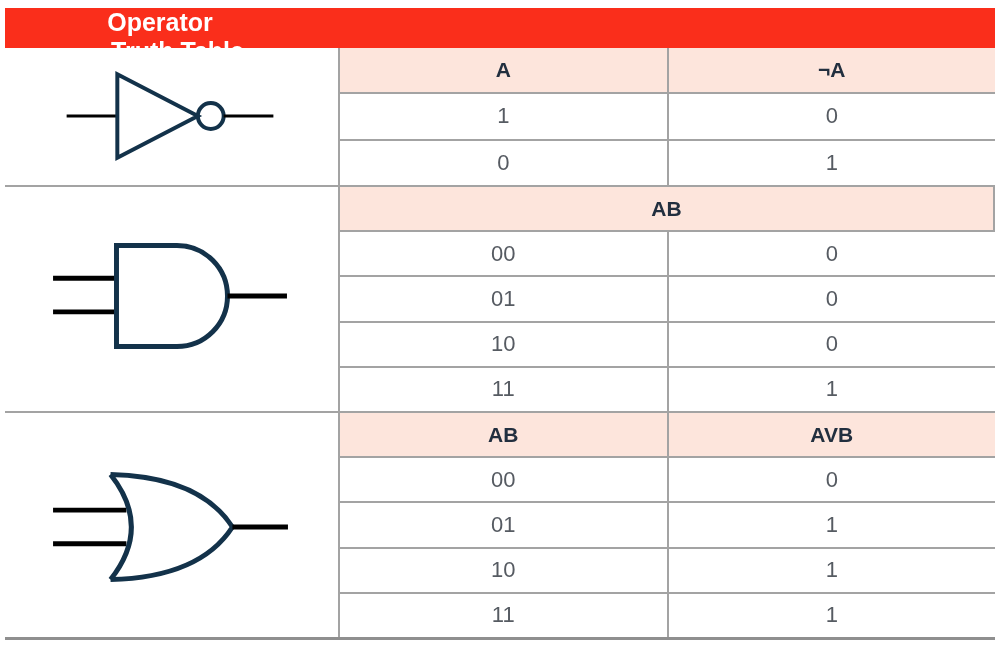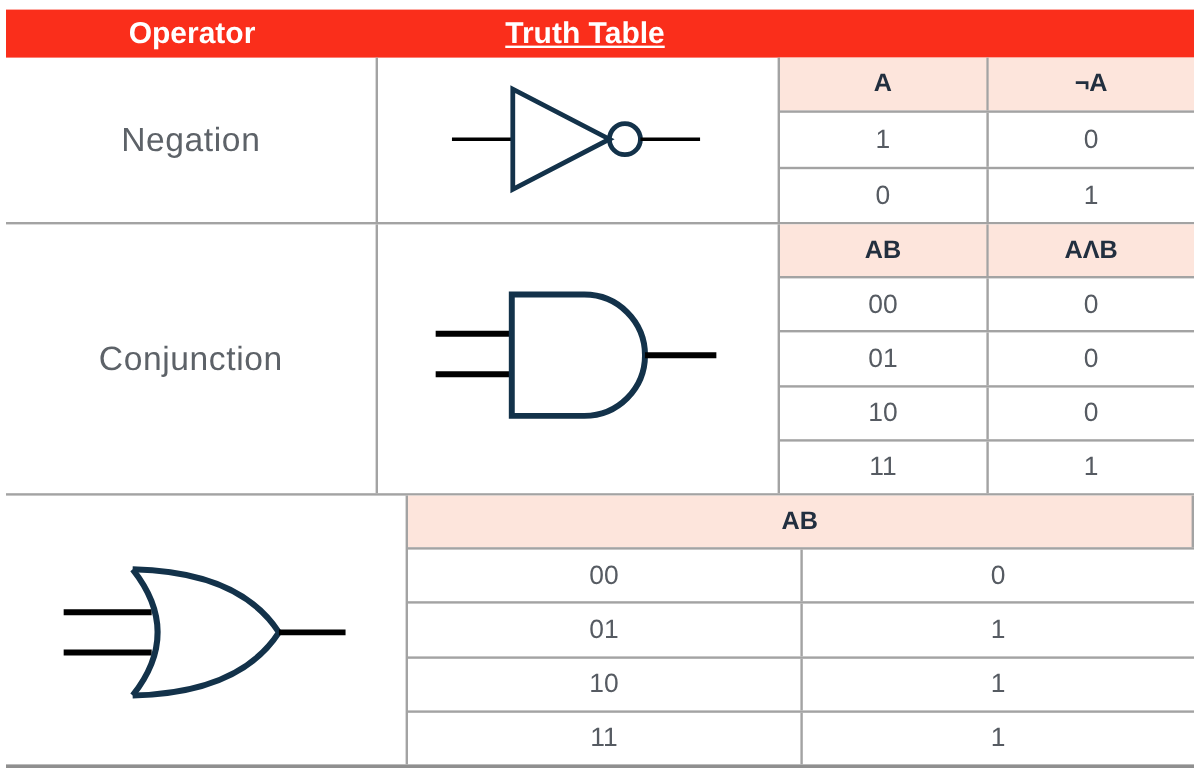--- a/index.html
+++ b/index.html
@@ -12,20 +12,21 @@
   }
   .op-table {
     position: absolute;
     left: 5px; top: 8px;
     width: 990px;
   }
   .head-row {
     display: flex;
     height: 40px;
     background: var(--header-bg, #fa2e1b);
+    flex-direction: column;
   }
   .head-cell {
     display: flex; align-items: center; justify-content: center;
     color: var(--header-text, #ffffff);
     font-size: 25px; font-weight: 700;
   }
   .hc-op  { width: 310px; }
   .hc-not { width: 335px; }
   .hc-tt  { width: 345px; text-decoration: underline; }
   .tbody { border-bottom: 3px solid var(--bottom-border, #8f8f8f); }
@@ -73,21 +74,20 @@
 <div class="op-table">
 
   <div class="head-row">
     <div class="head-cell hc-op">Operator</div>
     <div class="head-cell hc-tt">Truth Table</div>
   </div>
 
   <div class="tbody">
 
     <div class="section s-negation">
-      <div class="op-cell">Negation</div>
       <div class="notation-cell">
         <svg viewBox="0 0 335 137" preserveAspectRatio="xMidYMid meet">
           <line class="wire" x1="62" y1="68" x2="113" y2="68" stroke-width="3"></line>
           <polygon class="gate" points="113,26 113,110 194,68" stroke-width="4"></polygon>
           <circle class="gate" cx="207" cy="68" r="13" stroke-width="4"></circle>
           <line class="wire" x1="220" y1="68" x2="270" y2="68" stroke-width="3"></line>
         </svg>
       </div>
       <div class="truth-col">
         <div class="tt-row">
@@ -99,33 +99,31 @@
           <div class="tt-cell">0</div>
         </div>
         <div class="tt-row">
           <div class="tt-cell">0</div>
           <div class="tt-cell">1</div>
         </div>
       </div>
     </div>
 
     <div class="section s-conjunction bordered">
-      <div class="op-cell">Conjunction</div>
       <div class="notation-cell">
         <svg viewBox="0 0 335 226" preserveAspectRatio="xMidYMid meet">
           <line class="wire" x1="48" y1="92" x2="112" y2="92" stroke-width="5"></line>
           <line class="wire" x1="48" y1="126" x2="112" y2="126" stroke-width="5"></line>
           <path class="gate" d="M 112,59 L 173,59 A 51,51 0 0 1 173,161 L 112,161 Z" stroke-width="5"></path>
           <line class="wire" x1="224" y1="110" x2="284" y2="110" stroke-width="5"></line>
         </svg>
       </div>
       <div class="truth-col">
         <div class="tt-row">
           <div class="tt-cell tt-head">AB</div>
-          <div class="tt-cell tt-head">AΛB</div>
         </div>
         <div class="tt-row">
           <div class="tt-cell">00</div>
           <div class="tt-cell">0</div>
         </div>
         <div class="tt-row">
           <div class="tt-cell">01</div>
           <div class="tt-cell">0</div>
         </div>
         <div class="tt-row">
@@ -145,20 +143,21 @@
           <line class="wire" x1="48" y1="98" x2="122" y2="98" stroke-width="5"></line>
           <line class="wire" x1="48" y1="132" x2="122" y2="132" stroke-width="5"></line>
           <path class="gate" d="M 106,62 Q 148,115 106,168" stroke-width="5"></path>
           <path class="gate" d="M 106,62 Q 196,64 229,115 Q 196,166 106,168" stroke-width="5"></path>
           <line class="wire" x1="229" y1="115" x2="285" y2="115" stroke-width="5"></line>
         </svg>
       </div>
       <div class="truth-col">
         <div class="tt-row">
           <div class="tt-cell tt-head">AB</div>
+          <div class="tt-cell tt-head">AVB</div>
         </div>
         <div class="tt-row">
           <div class="tt-cell">00</div>
           <div class="tt-cell">0</div>
         </div>
         <div class="tt-row">
           <div class="tt-cell">01</div>
           <div class="tt-cell">1</div>
         </div>
         <div class="tt-row">

